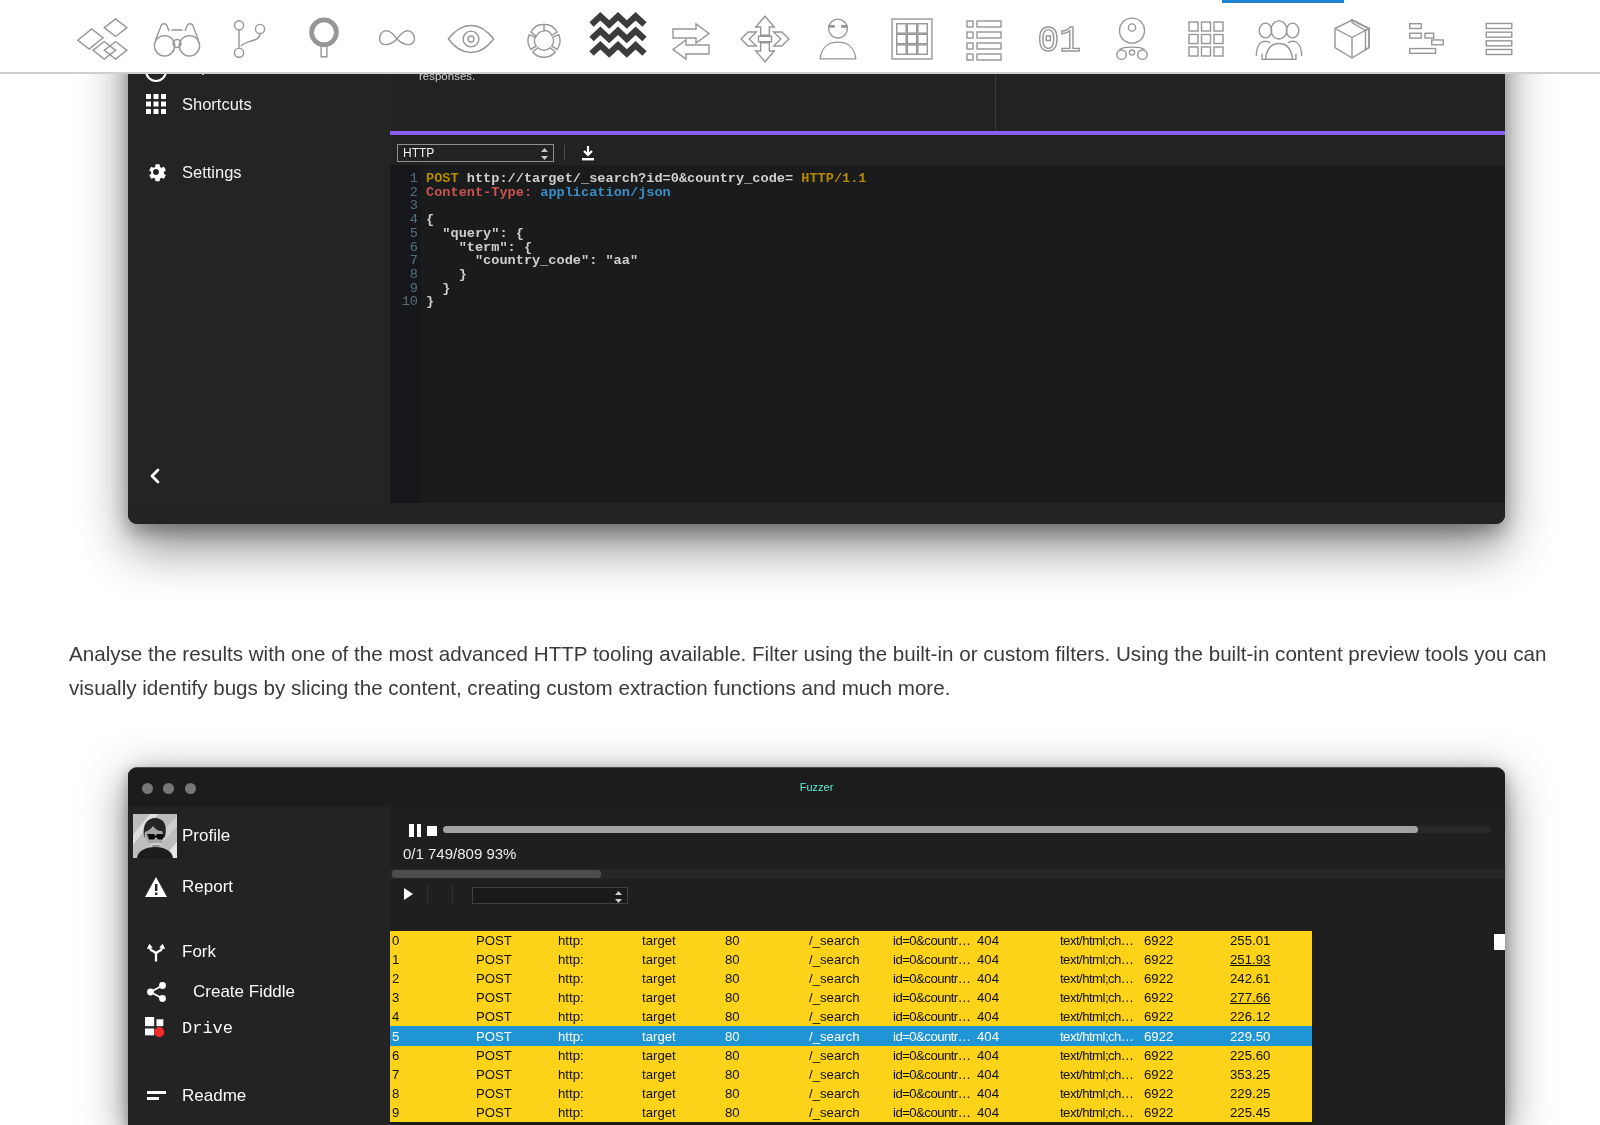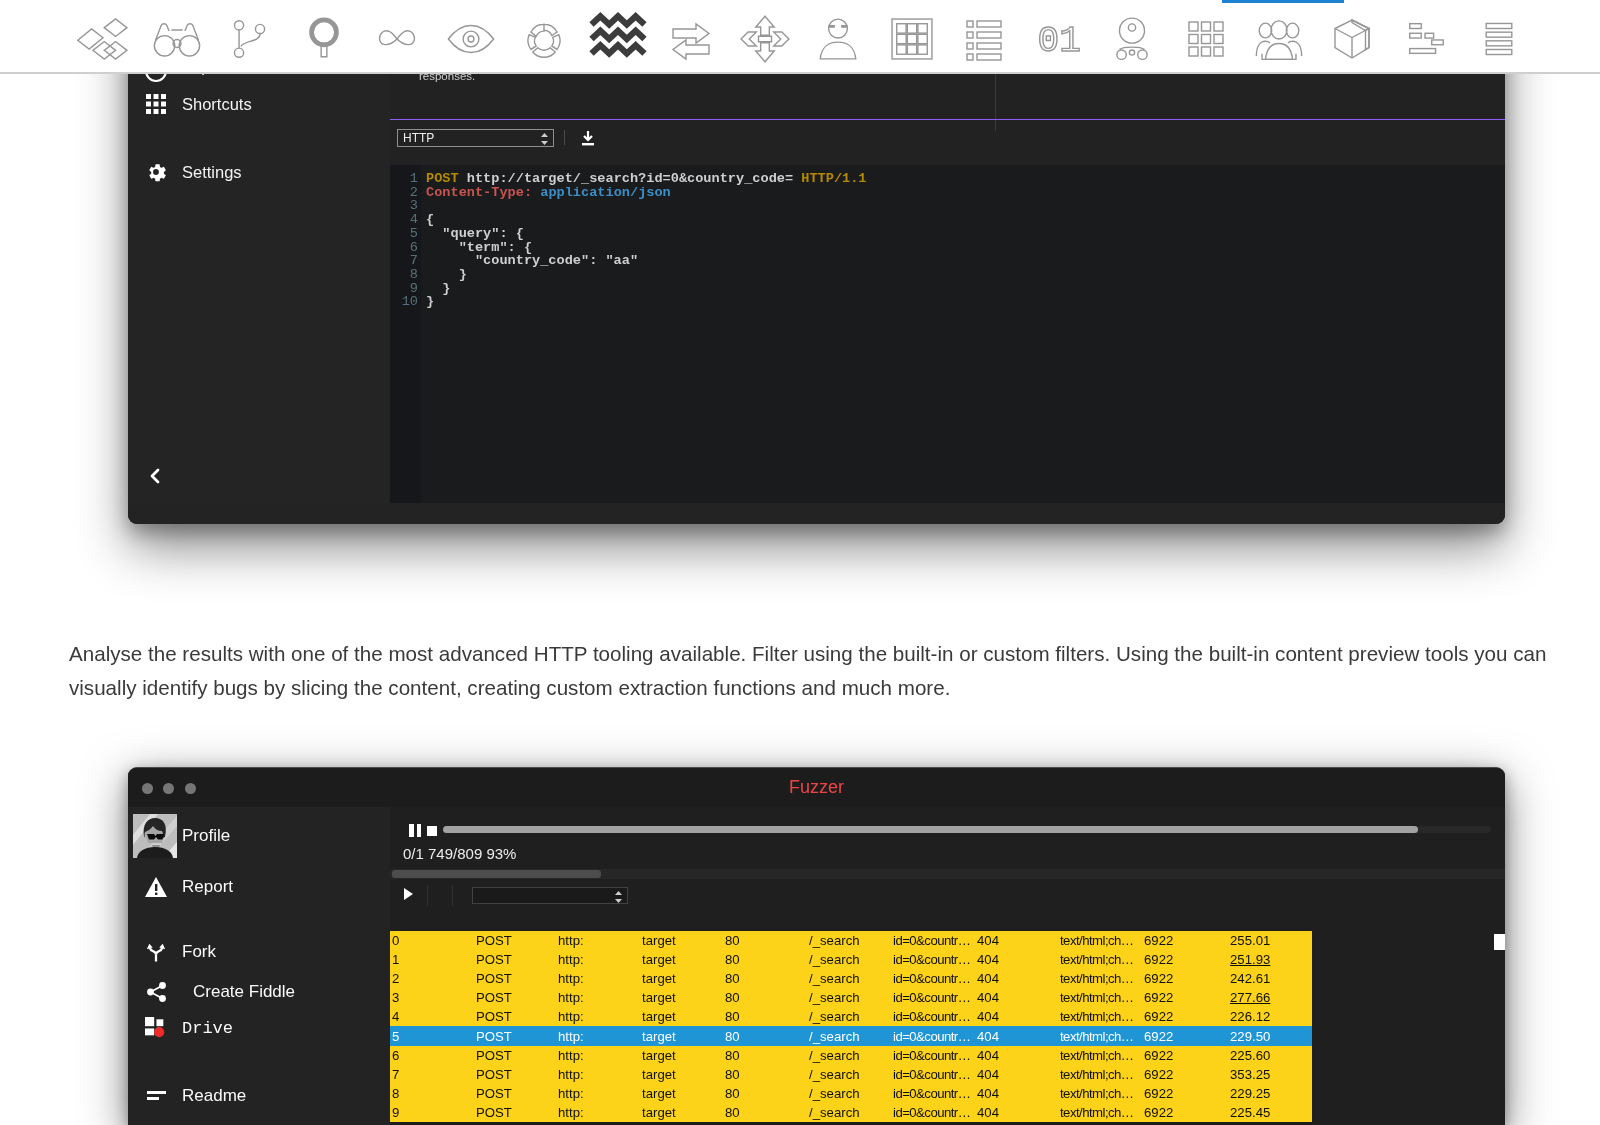--- a/index.html
+++ b/index.html
@@ -16,21 +16,21 @@
 #win1 { position:absolute; left:128px; top:0px; width:1377px; height:524px;
   background:#232323; border-radius:0 0 9px 9px; overflow:hidden; z-index:5;
   box-shadow:0 24px 50px rgba(0,0,0,0.45), 0 8px 18px rgba(0,0,0,0.28); }
 #w1side { position:absolute; left:0; top:0; width:262px; height:503px; background:#242424; }
 #w1main { position:absolute; left:262px; top:0; width:1115px; height:503px; background:#222222; }
 .w1item { position:absolute; left:17px; height:24px; display:flex; align-items:center; color:#f2f2f2; font-size:16.5px; }
 .w1item .lbl { margin-left:15px; }
 .icbox { width:22px; height:24px; display:flex; align-items:center; justify-content:center; }
 #w1desc { position:absolute; left:0; top:0; width:606px; height:131px; border-right:1px solid #3a3a3a; }
 #w1desc .t { position:absolute; left:29px; top:70px; font-size:11.5px; color:#cfcfcf; }
-#w1tb { position:absolute; left:0; top:119px; width:1115px; height:34px; border-top:1px solid #8b5cf6; }
+#w1tb { position:absolute; left:0; top:131px; width:1115px; height:34px; border-top:4px solid #8b5cf6; }
 #w1sel { position:absolute; left:7px; top:9px; width:157px; height:18px; border:1px solid #8f8f8f;
   color:#eee; font-size:12px; display:flex; align-items:center; padding-left:5px; }
 #w1sel .arr, #w2sel .arr { position:absolute; right:4px; top:2.5px; }
 #w1sel .arr svg, #w2sel .arr svg { display:block; }
 #w1vr { position:absolute; left:174px; top:10px; width:1px; height:15px; background:#4a4a4a; }
 #w1code { position:absolute; left:0; top:165px; width:1115px; height:338px; background:#1a1b1d; }
 #w1gut { position:absolute; left:0; top:0; width:31px; height:338px; background:#15171a; }
 pre.code { font-family:"Liberation Mono", monospace; font-size:13.6px; line-height:13.7px; }
 #w1nums { position:absolute; left:0; top:7px; width:28px; text-align:right; color:#56707a; }
 #w1src { position:absolute; left:36px; top:7px; color:#cfcfcf; }
@@ -43,21 +43,21 @@
 
 
 #para { position:absolute; left:69px; top:637px; width:1520px; font-size:20.6px;
   line-height:33.5px; color:#3a3a3a; }
 
 
 #win2 { position:absolute; left:128px; top:767px; width:1377px; height:360px;
   background:#1f1f1f; border-radius:9px 9px 0 0; overflow:hidden; z-index:5;
   box-shadow:0 12px 45px rgba(0,0,0,0.5), 0 4px 14px rgba(0,0,0,0.3); border-top:1px solid #4c4c4c; }
 #w2title { position:absolute; left:0; top:0; width:1377px; height:39px; background:#1c1c1c;
-  color:#ef4444; font-size:18px; text-align:center; line-height:39px; }
+  color:#5eead4; font-size:11px; text-align:center; line-height:39px; }
 .dot { position:absolute; top:14.5px; width:11px; height:11px; border-radius:50%; background:#767676; }
 #w2side { position:absolute; left:0; top:39px; width:262px; height:321px; background:#232323; }
 #w2main { position:absolute; left:262px; top:39px; width:1115px; height:321px; background:#1f1f1f; }
 .w2item { position:absolute; left:17px; height:26px; display:flex; align-items:center; color:#fafafa; font-size:17px; }
 .w2item .lbl { margin-left:15px; }
 #avatar { position:absolute; left:5px; top:7px; width:44px; height:44px; }
 #proflbl { position:absolute; left:54px; top:19px; color:#fafafa; font-size:17px; }
 
 #pb1,#pb2 { position:absolute; top:17px; width:4.5px; height:13px; background:#fff; }
 #pstop { position:absolute; left:37px; top:19px; width:10px; height:10px; background:#fff; }

